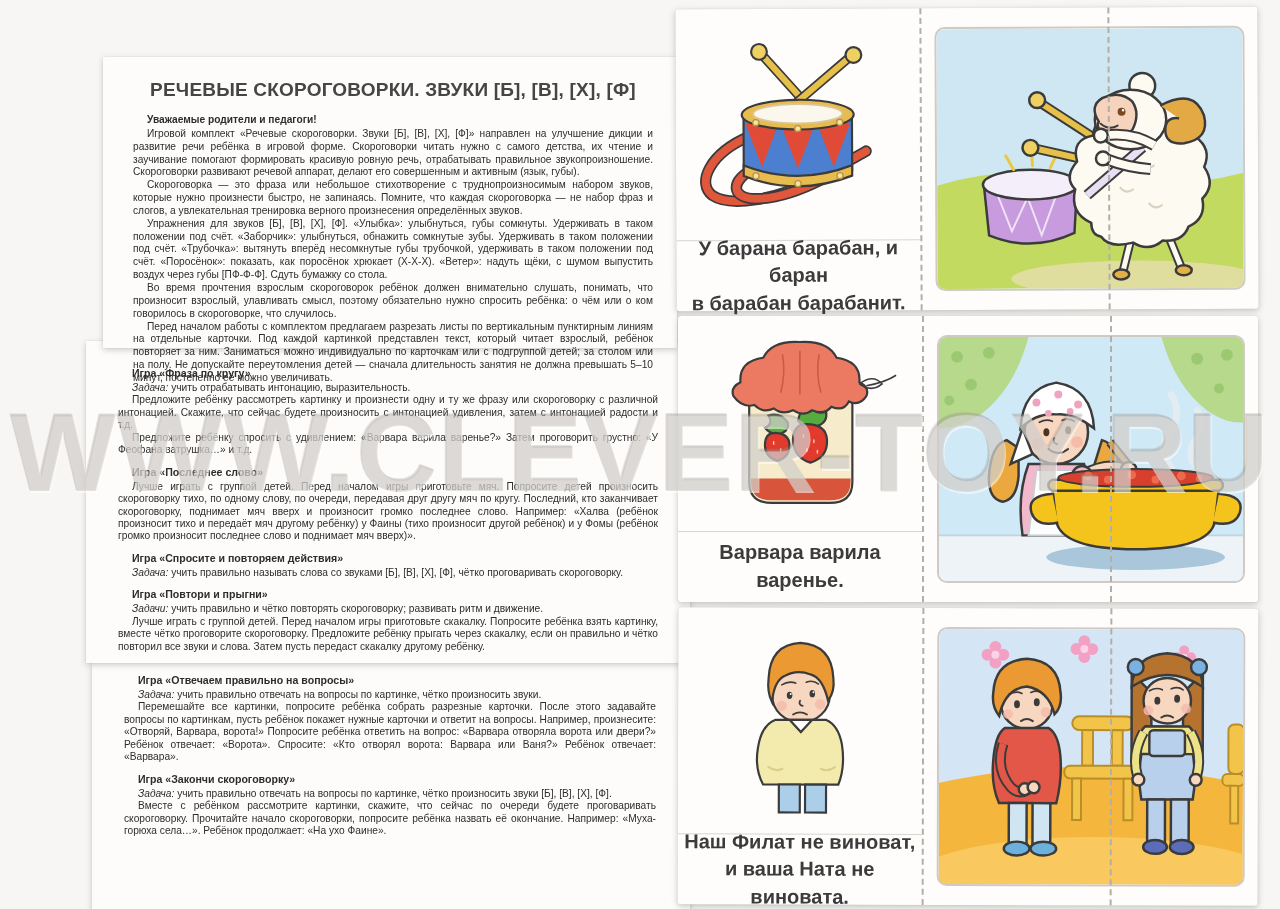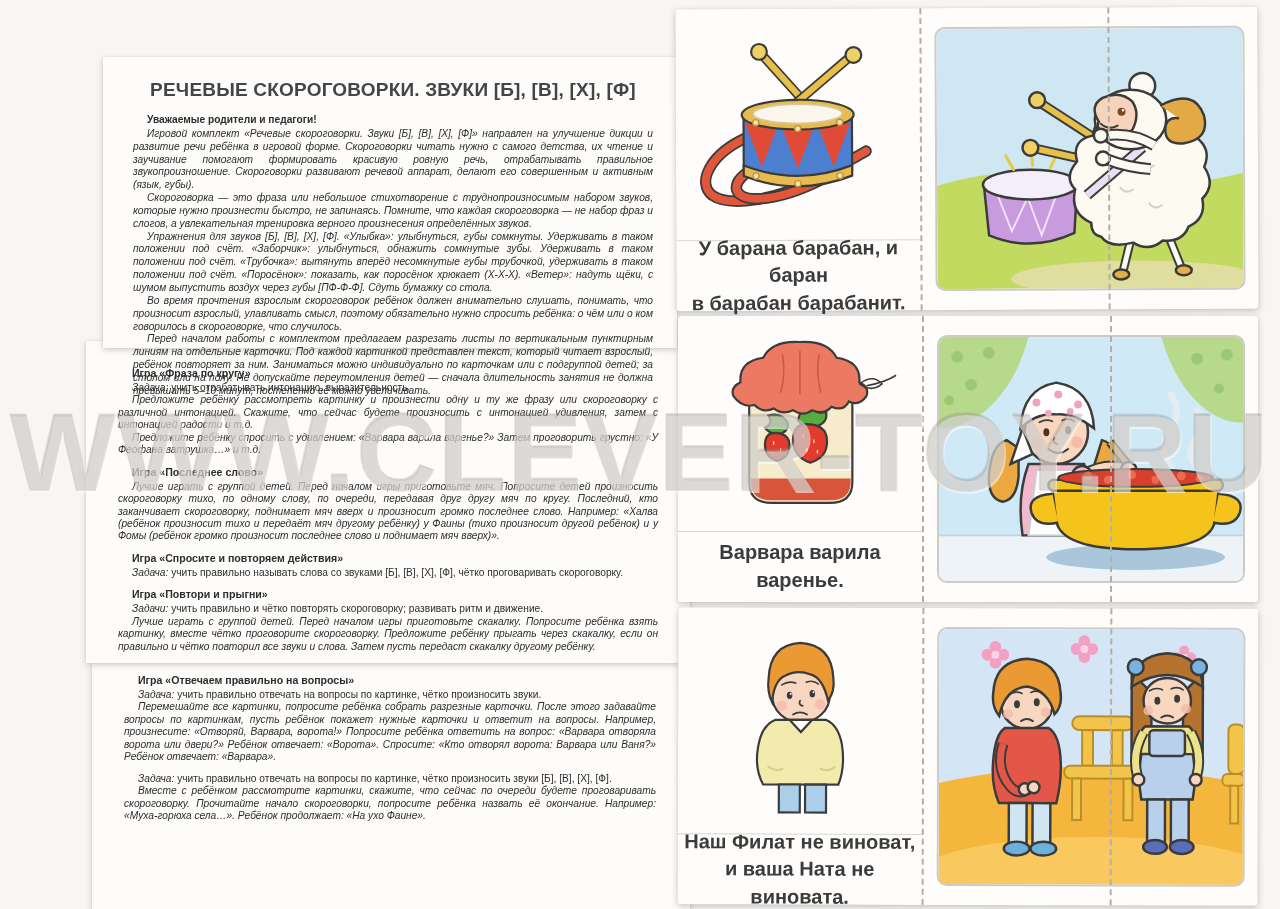--- a/index.html
+++ b/index.html
@@ -7,21 +7,21 @@
   #stage{position:relative;width:1280px;height:909px;background:#f7f6f4;overflow:hidden;}
 
   
   .sheet{position:absolute;background:#fdfcfa;box-shadow:0 2px 6px rgba(90,85,80,.28),0 0 1px rgba(0,0,0,.12);box-sizing:border-box;}
   #sheet1{left:103px;top:57px;width:574px;height:291px;padding:20px 24px 16px 30px;z-index:3;}
   #sheet2{left:86px;top:341px;width:604px;height:322px;padding:26px 24px 0 24px;z-index:2;}
   #sheet3{left:92px;top:663px;width:598px;height:248px;padding:11px 26px 0 24px;z-index:1;}
 
   .doc-title{font-size:19px;font-weight:700;text-align:center;color:#454545;letter-spacing:.2px;margin:2px 0 13px;}
   .salutation{font-weight:700;font-size:10.2px;line-height:1.26;text-indent:14px;margin:0 0 1px;color:#2d2d2d;}
-  .body-p{font-size:10.2px;line-height:1.26;text-align:justify;text-indent:14px;margin:0;color:#2d2d2d;font-style:italic;}
+  .body-p{font-size:10.2px;line-height:1.26;text-align:justify;text-indent:14px;margin:0;color:#2d2d2d;}
   .game{margin:0 8px 9px;}
   .game h3{font-size:10.6px;font-weight:700;margin:0 0 3px 14px;color:#2d2d2d;}
   .game .task{font-size:10.2px;line-height:1.22;margin:0;text-indent:14px;color:#2d2d2d;}
   .game .body-p{line-height:1.22;}
   .closing{font-size:10.6px;font-style:italic;font-weight:700;text-align:center;margin-top:9px;color:#2d2d2d;}
 
   
   .card{position:absolute;background:#fefdfb;box-shadow:0 2px 6px rgba(90,85,80,.32),0 0 1px rgba(0,0,0,.15);border-radius:3px;z-index:10;}
   #card1{left:676px;top:8px;width:582px;height:302px;transform:rotate(-.25deg);}
   #card2{left:678px;top:316px;width:580px;height:286px;}
@@ -85,20 +85,21 @@
   </div>
 
   <div class="sheet" id="sheet3">
     <div>
         <div class="game">
           <h3>Игра «Отвечаем правильно на вопросы»</h3>
           <p class="task"><i>Задача: </i>учить правильно отвечать на вопросы по картинке, чётко произносить звуки.</p>
           <p class="body-p">Перемешайте все картинки, попросите ребёнка собрать разрезные карточки. После этого задавайте вопросы по картинкам, пусть ребёнок покажет нужные карточки и ответит на вопросы. Например, произнесите: «Отворяй, Варвара, ворота!» Попросите ребёнка ответить на вопрос: «Варвара отворяла ворота или двери?» Ребёнок отвечает: «Ворота». Спросите: «Кто отворял ворота: Варвара или Ваня?» Ребёнок отвечает: «Варвара».</p>
         </div>
         <div class="game">
+          <h3>Игра «Закончи скороговорку»</h3>
           <p class="task"><i>Задача: </i>учить правильно отвечать на вопросы по картинке, чётко произносить звуки [Б], [В], [Х], [Ф].</p>
           <p class="body-p">Вместе с ребёнком рассмотрите картинки, скажите, что сейчас по очереди будете проговаривать скороговорку. Прочитайте начало скороговорки, попросите ребёнка назвать её окончание. Например: «Муха-горюха села…». Ребёнок продолжает: «На ухо Фаине».</p>
         </div>
       </div>
   </div>
 
   <div class="card" id="card1">
     <div class="illus">
       <svg viewBox="0 0 240 212" preserveAspectRatio="xMidYMid meet">
         <g stroke-linecap="round">

